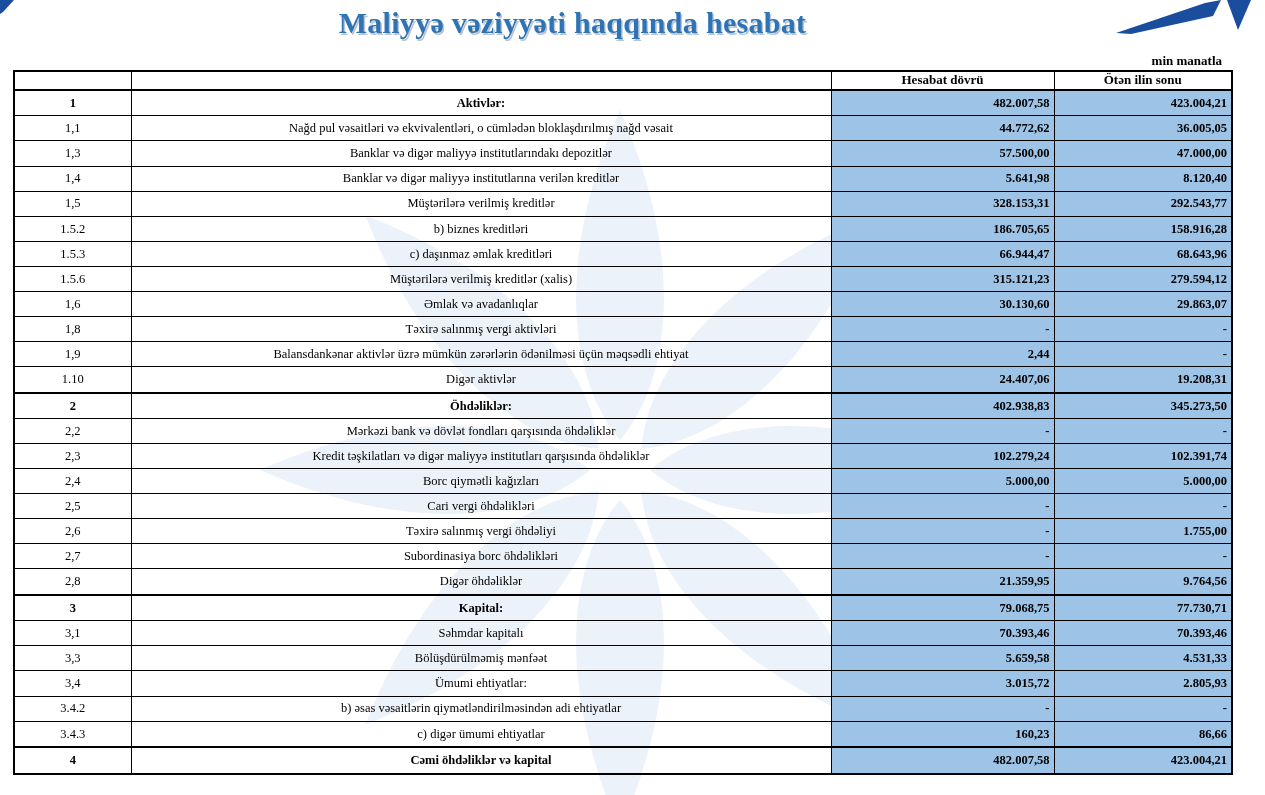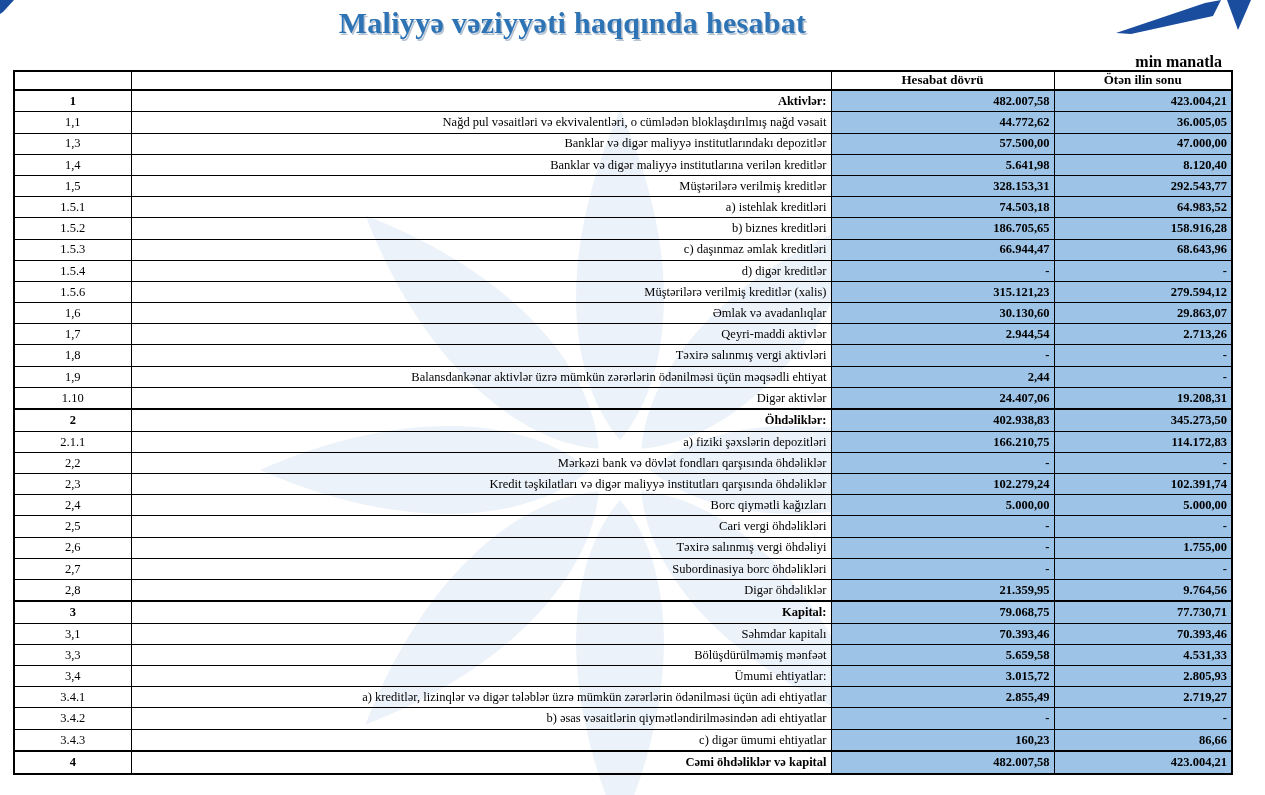--- a/index.html
+++ b/index.html
@@ -25,21 +25,21 @@
   .page-title{
     position:absolute;top:6px;left:0;width:1145px;
     text-align:center;font-size:30px;font-weight:bold;
     color:var(--title-blue);
     text-shadow:1.5px 1.5px 0 rgba(130,150,175,0.55);
     letter-spacing:0.3px;
     z-index:3;
   }
   .unit-note{
     position:absolute;top:53px;right:43px;
-    font-size:16px;font-weight:bold;color:#000;z-index:3;
+    font-size:13px;font-weight:bold;color:#000;z-index:3;
   }
 
   table.fin{
     position:absolute;left:13px;top:70px;z-index:1;
     width:1218px;height:705px;
     border-collapse:collapse;table-layout:fixed;
     font-size:12.5px;color:#000;
   }
   table.fin col.c-no{width:117px;}
   table.fin col.c-label{width:700px;}
@@ -50,21 +50,21 @@
     border:1px solid var(--border-black);
     padding:0 4px;line-height:1.15;
     overflow:hidden;white-space:nowrap;
   }
   table.fin{border:2px solid var(--border-black);}
   table.fin thead th{
     height:17px;text-align:center;font-weight:bold;font-size:13px;
     background:transparent;
   }
   td.no{text-align:center;}
-  td.label{text-align:right;padding-left:6px;}
+  td.label{text-align:center;padding-left:6px;}
   td.val{
     text-align:right;font-weight:bold;padding-right:8px;
     background:var(--cell-blue);
   }
   tr.section td{font-weight:bold;border-top:2px solid var(--border-black);}
   tbody tr:last-child td{border-bottom:2px solid var(--border-black);}
 </style>
 </head>
 <body>
 
@@ -136,62 +136,44 @@
           <td class="val">5.641,98</td>
           <td class="val">8.120,40</td>
         </tr>
         <tr>
           <td class="no">1,5</td>
           <td class="label">Müştərilərə verilmiş kreditlər</td>
           <td class="val">328.153,31</td>
           <td class="val">292.543,77</td>
         </tr>
         <tr>
-          <td class="no">1.5.1</td>
-          <td class="label">a) istehlak kreditləri</td>
-          <td class="val">74.503,18</td>
-          <td class="val">64.983,52</td>
-        </tr>
-        <tr>
           <td class="no">1.5.2</td>
           <td class="label">b) biznes kreditləri</td>
           <td class="val">186.705,65</td>
           <td class="val">158.916,28</td>
         </tr>
         <tr>
           <td class="no">1.5.3</td>
           <td class="label">c) daşınmaz əmlak kreditləri</td>
           <td class="val">66.944,47</td>
           <td class="val">68.643,96</td>
         </tr>
         <tr>
-          <td class="no">1.5.4</td>
-          <td class="label">d) digər kreditlər</td>
-          <td class="val">-</td>
-          <td class="val">-</td>
-        </tr>
-        <tr>
           <td class="no">1.5.6</td>
           <td class="label">Müştərilərə verilmiş kreditlər (xalis)</td>
           <td class="val">315.121,23</td>
           <td class="val">279.594,12</td>
         </tr>
         <tr>
           <td class="no">1,6</td>
           <td class="label">Əmlak və avadanlıqlar</td>
           <td class="val">30.130,60</td>
           <td class="val">29.863,07</td>
         </tr>
         <tr>
-          <td class="no">1,7</td>
-          <td class="label">Qeyri-maddi aktivlər</td>
-          <td class="val">2.944,54</td>
-          <td class="val">2.713,26</td>
-        </tr>
-        <tr>
           <td class="no">1,8</td>
           <td class="label">Təxirə salınmış vergi aktivləri</td>
           <td class="val">-</td>
           <td class="val">-</td>
         </tr>
         <tr>
           <td class="no">1,9</td>
           <td class="label">Balansdankənar aktivlər üzrə mümkün zərərlərin ödənilməsi üçün məqsədli ehtiyat</td>
           <td class="val">2,44</td>
           <td class="val">-</td>
@@ -202,26 +184,20 @@
           <td class="val">24.407,06</td>
           <td class="val">19.208,31</td>
         </tr>
         <tr class="section">
           <td class="no">2</td>
           <td class="label">Öhdəliklər:</td>
           <td class="val">402.938,83</td>
           <td class="val">345.273,50</td>
         </tr>
         <tr>
-          <td class="no">2.1.1</td>
-          <td class="label">a) fiziki şəxslərin depozitləri</td>
-          <td class="val">166.210,75</td>
-          <td class="val">114.172,83</td>
-        </tr>
-        <tr>
           <td class="no">2,2</td>
           <td class="label">Mərkəzi bank və dövlət fondları qarşısında öhdəliklər</td>
           <td class="val">-</td>
           <td class="val">-</td>
         </tr>
         <tr>
           <td class="no">2,3</td>
           <td class="label">Kredit təşkilatları və digər maliyyə institutları qarşısında öhdəliklər</td>
           <td class="val">102.279,24</td>
           <td class="val">102.391,74</td>
@@ -274,26 +250,20 @@
           <td class="val">5.659,58</td>
           <td class="val">4.531,33</td>
         </tr>
         <tr>
           <td class="no">3,4</td>
           <td class="label">Ümumi ehtiyatlar:</td>
           <td class="val">3.015,72</td>
           <td class="val">2.805,93</td>
         </tr>
         <tr>
-          <td class="no">3.4.1</td>
-          <td class="label">a) kreditlər, lizinqlər və digər tələblər üzrə mümkün zərərlərin ödənilməsi üçün adi ehtiyatlar</td>
-          <td class="val">2.855,49</td>
-          <td class="val">2.719,27</td>
-        </tr>
-        <tr>
           <td class="no">3.4.2</td>
           <td class="label">b) əsas vəsaitlərin qiymətləndirilməsindən adi ehtiyatlar</td>
           <td class="val">-</td>
           <td class="val">-</td>
         </tr>
         <tr>
           <td class="no">3.4.3</td>
           <td class="label">c) digər ümumi ehtiyatlar</td>
           <td class="val">160,23</td>
           <td class="val">86,66</td>

